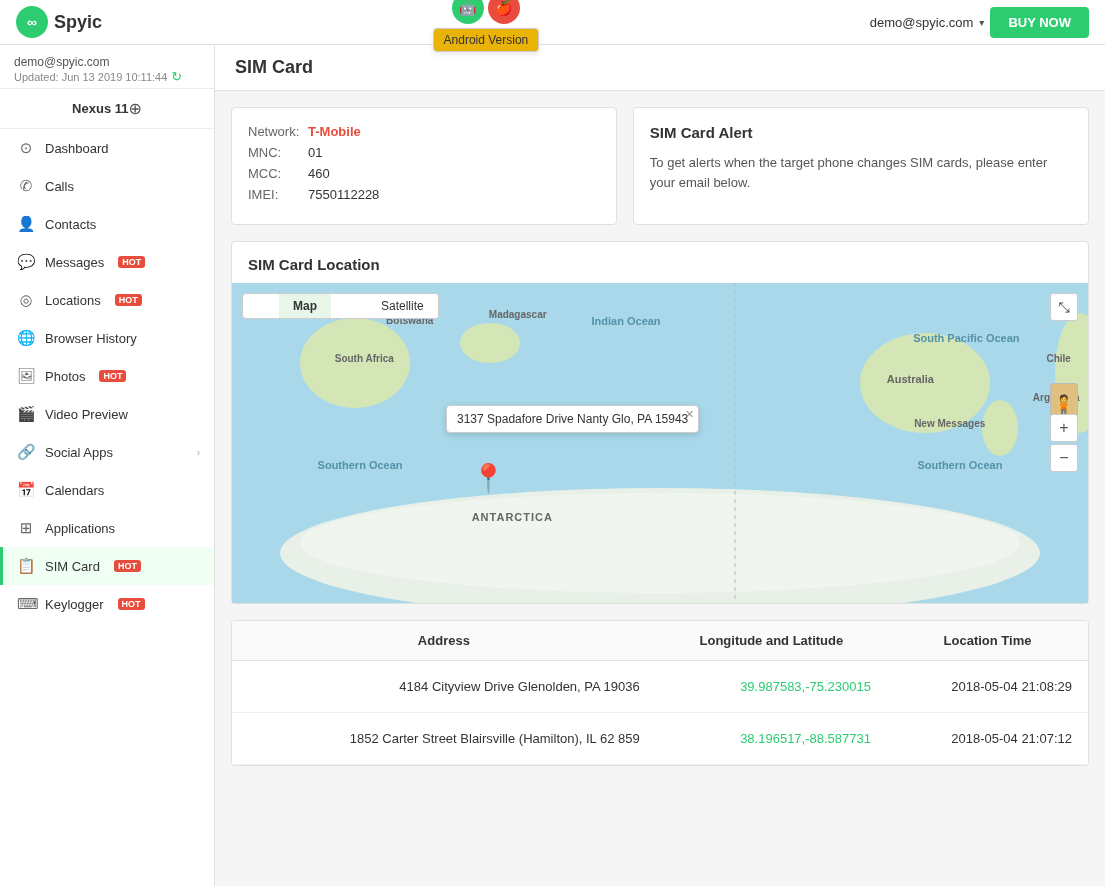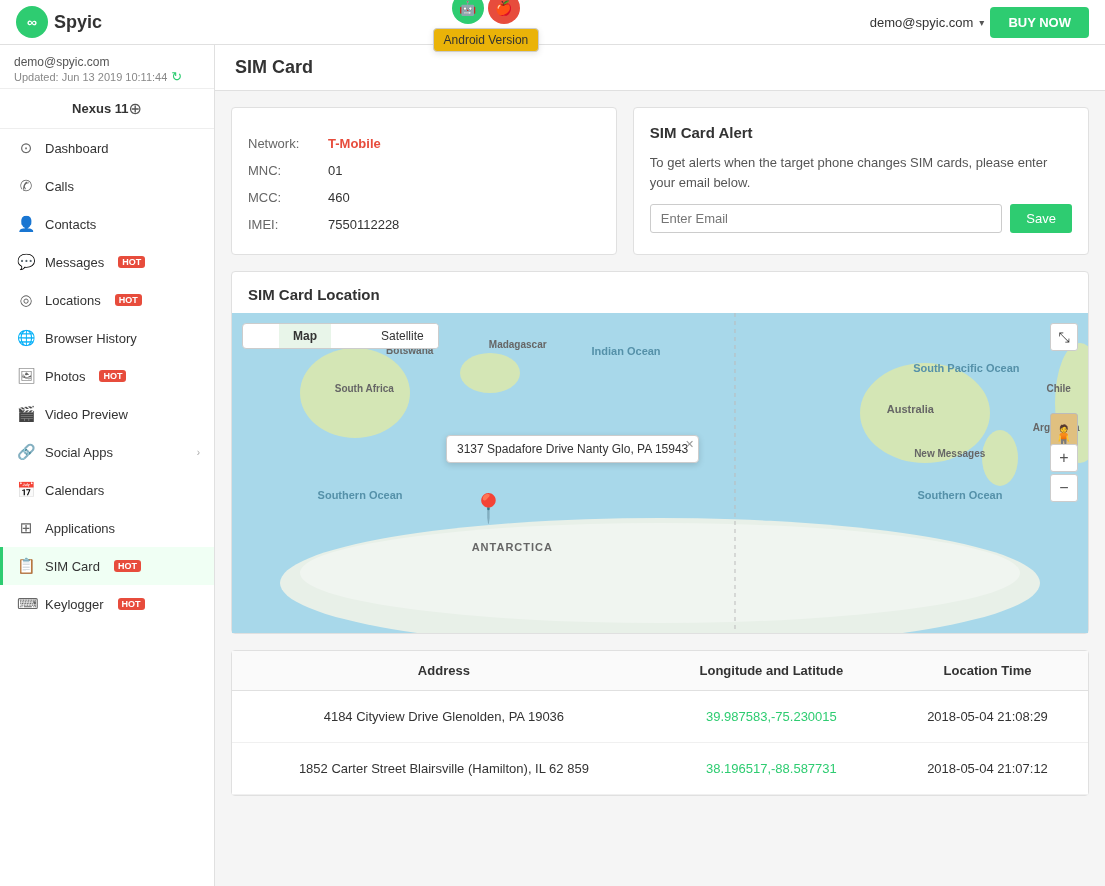--- a/index.html
+++ b/index.html
@@ -86,21 +86,21 @@
 
     
     .cards-row { display: flex; gap: 16px; margin-bottom: 16px; }
 
     .card {
       background: #fff; border: 1px solid #e0e0e0; border-radius: 4px; padding: 16px; flex: 1;
     }
     .card-title { font-size: 15px; font-weight: bold; color: #333; margin-bottom: 12px; }
 
     .sim-info-table { width: 100%; }
-    .sim-info-row { display: flex; gap: 20px; margin-bottom: 6px; margin-top: 12px; }
+    .sim-info-row { display: flex; gap: 0; margin-bottom: 6px; }
     .sim-info-label { color: #666; font-size: 13px; min-width: 60px; }
     .sim-info-value { color: #e74c3c; font-size: 13px; font-weight: bold; }
     .sim-info-value.black { color: #333; font-weight: normal; }
 
     .alert-card { flex: 1.2; }
     .alert-desc { font-size: 13px; color: #555; margin-bottom: 12px; line-height: 1.5; }
     .alert-form { display: flex; gap: 8px; }
     .email-input {
       flex: 1; border: 1px solid #ccc; border-radius: 3px; padding: 6px 10px;
       font-size: 13px; color: #999; outline: none;
@@ -169,21 +169,21 @@
       font-size: 28px; color: #e74c3c; transform: translateX(-50%);
     }
 
     
     .location-table { width: 100%; border-collapse: collapse; background: #fff; }
     .location-table th {
       padding: 12px 16px; text-align: center; font-size: 13px; font-weight: bold;
       color: #333; border-bottom: 1px solid #e0e0e0; background: #fafafa;
     }
     .location-table td {
-      padding: 18px 16px; text-align: center; font-size: 13px; color: #333;
+      padding: 18px 16px; text-align: right; font-size: 13px; color: #333;
       border-bottom: 1px solid #f0f0f0;
     }
     .coord-link { color: #2ecc71; text-decoration: none; }
 
     
     .map-svg { position: absolute; top: 0; left: 0; width: 100%; height: 100%; }
 
     
     .antarctica-label {
       position: absolute; bottom: 25%; left: 28%; font-size: 11px; color: #666;
@@ -366,24 +366,20 @@
             <div class="sim-info-row">
               <span class="sim-info-label">IMEI:</span>
               <span class="sim-info-value black">7550112228</span>
             </div>
           </div>
         </div>
 
         <div class="card alert-card">
           <div class="card-title">SIM Card Alert</div>
           <div class="alert-desc">To get alerts when the target phone changes SIM cards, please enter your email below.</div>
-          <div class="alert-form">
-            <input class="email-input" type="email" placeholder="Enter Email" style="">
-            <button class="save-btn">Save</button>
-          </div>
         </div>
 
       </div>
 
       <div class="map-section">
         <div class="map-section-title">SIM Card Location</div>
 
         <div class="map-container">
           <div class="map-bg">
 

